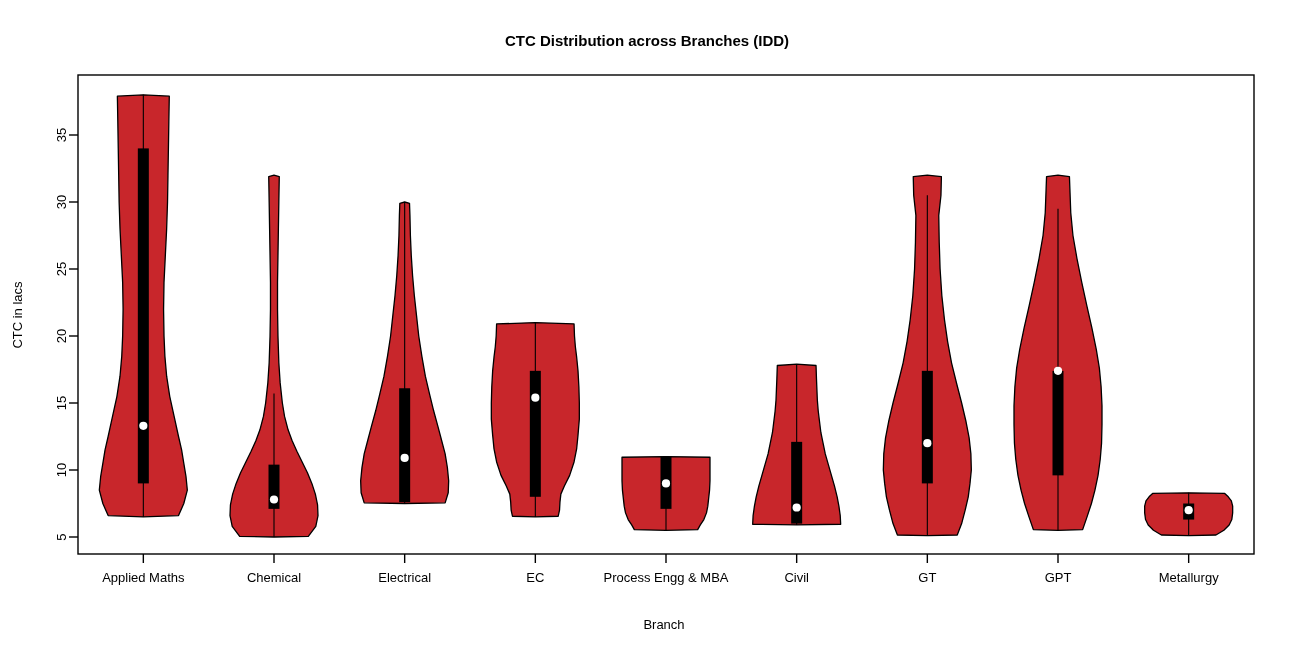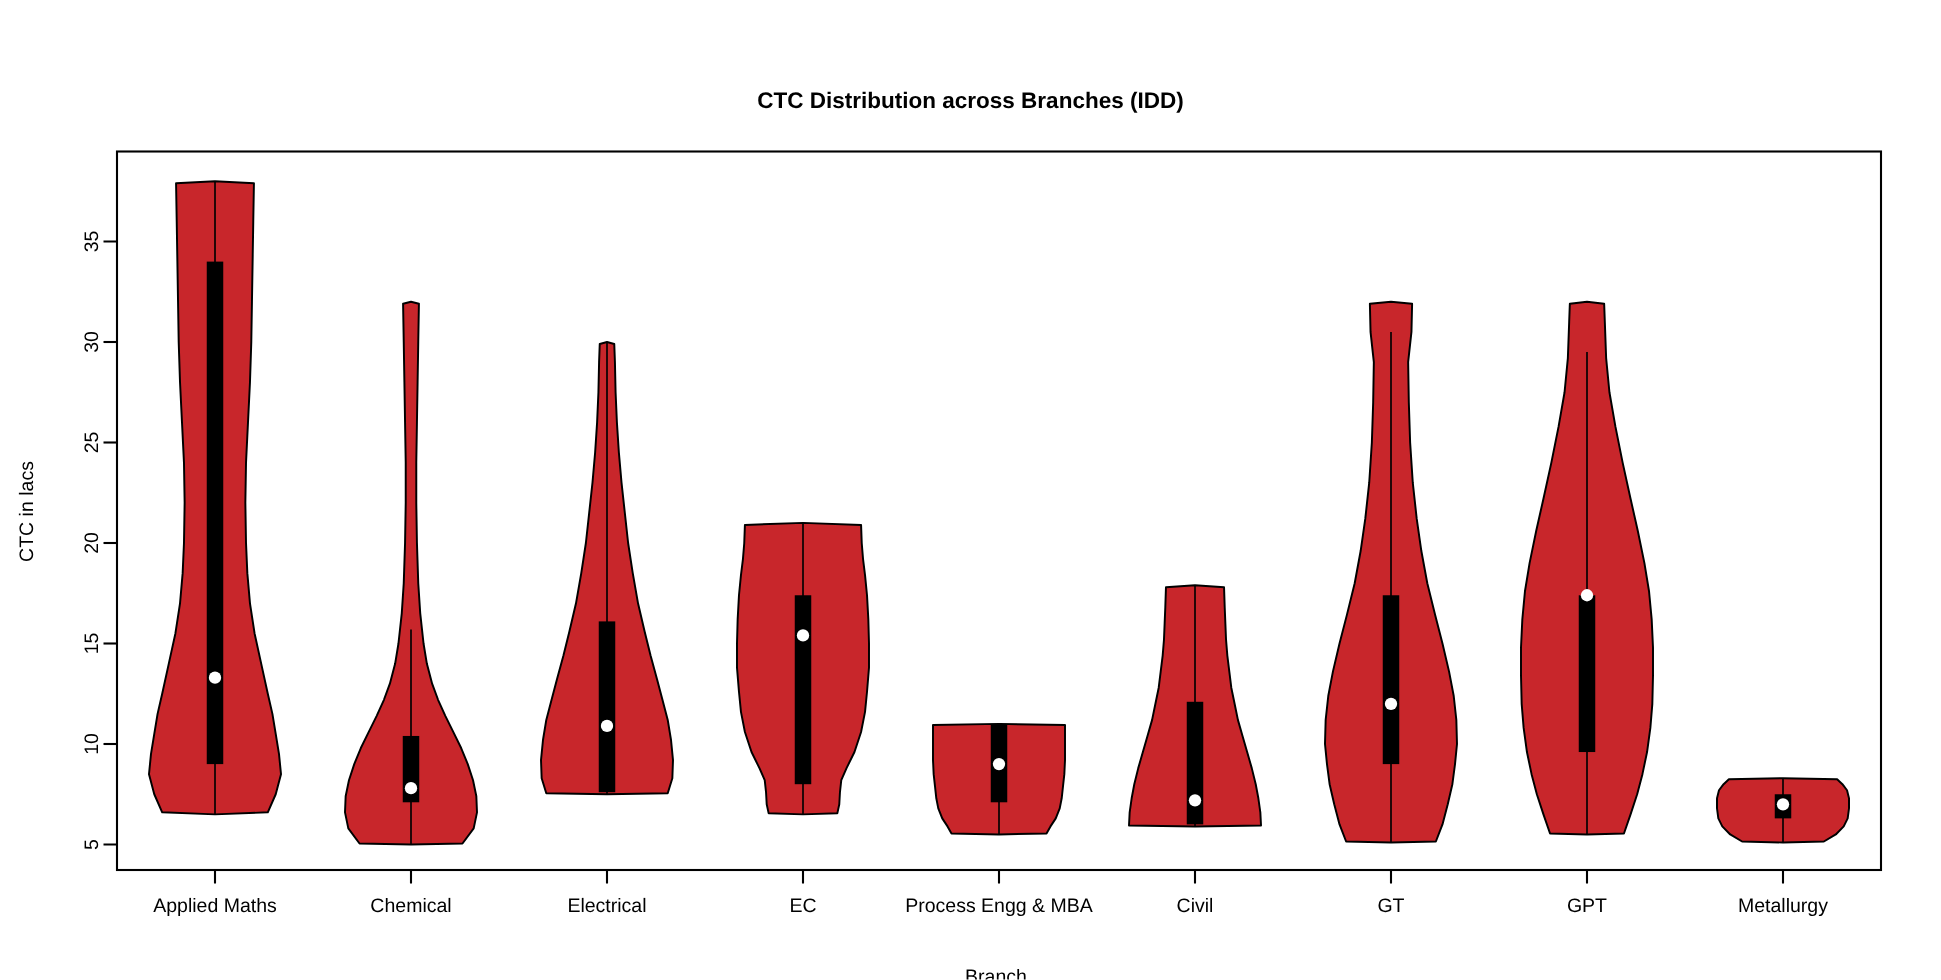--- a/index.html
+++ b/index.html
@@ -1,18 +1,18 @@
 <!DOCTYPE html>
 <html><head>
 <meta charset="utf-8">
 <style>
   html,body{margin:0;padding:0;background:#ffffff;}
   body{width:1294px;height:653px;overflow:hidden;
        font-family:"Liberation Sans","DejaVu Sans",sans-serif;color:#000;}
-  #plot-root{position:relative;width:1294px;height:536px;margin-top:26px;}
+  #plot-root{position:relative;width:1294px;height:536px;}
   svg#violin-svg{display:block;width:1294px;height:653px;}
   .chart-title{font-size:15px;font-weight:bold;}
   .axis-tick-label{font-size:13px;}
   .axis-title{font-size:13px;}
   text{fill:#000;}
 </style>
 </head>
 <body>
 
 <div id="plot-root">

